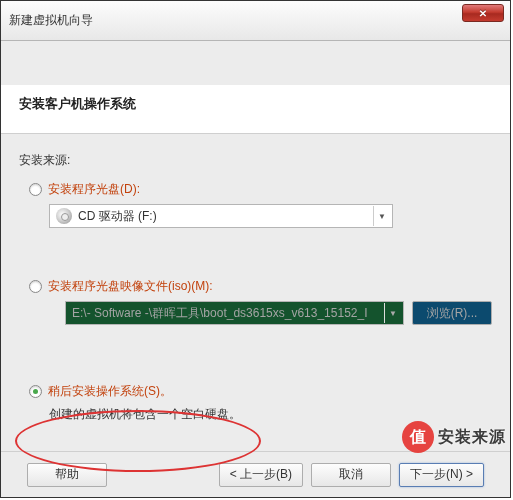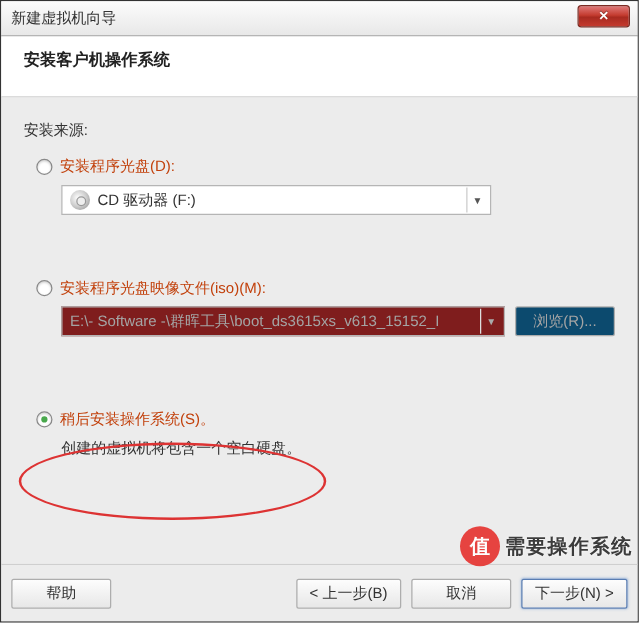--- a/index.html
+++ b/index.html
@@ -16,21 +16,21 @@
   .window {
     border: 1px solid #333;
     width: 511px;
     height: 498px;
     position: relative;
     display: flex;
     flex-direction: column;
     background: #ececec;
   }
   .titlebar {
-    height: 28px;
+    height: 40px;
     border-bottom: 1px solid #b5b5b5;
     background: linear-gradient(#fcfcfc, #e8e8e8);
     display: flex;
     align-items: center;
     padding-left: 8px;
     position: relative;
   }
   .titlebar .title {
     color: #333;
     font-size: 12px;
@@ -50,20 +50,21 @@
     justify-content: center;
     font-family: Arial;
     font-weight: bold;
     font-size: 10px;
     text-shadow: 0 -1px 0 rgba(0,0,0,0.4);
   }
   .header {
     background: #fff;
     border-bottom: 1px solid #cfcfcf;
     padding: 10px 18px 14px 18px;
+    margin-top: 44px;
   }
   .header .h1 {
     font-weight: bold;
     font-size: 13px;
     color: #222;
     margin-bottom: 6px;
   }
   .header .h2 {
     color: #444;
     padding-left: 20px;
@@ -106,22 +107,23 @@
     height: 24px;
     border: 1px solid #b5b5b5;
     background: #fff;
     display: flex;
     align-items: center;
     padding: 0 2px 0 6px;
     font-size: 12px;
     color: #333;
   }
   .textfield.disabled {
-    background: #7f1d1d;
+    background: #14532d;
     color: #a4a4a4;
+    margin-left: 16px;
   }
   .combo {
     width: 344px;
     margin-left: 20px;
     justify-content: space-between;
   }
   .combo .cd-icon {
     width: 16px; height: 16px;
     border-radius: 50%;
     background: radial-gradient(circle at 40% 40%, #fff 0%, #ccc 50%, #888 100%);
@@ -205,21 +207,21 @@
     border: 2px solid #d33;
     border-radius: 50%;
     pointer-events: none;
   }
   .footer {
     height: 46px;
     border-top: 1px solid #cfcfcf;
     background: #ececec;
     display: flex;
     align-items: center;
-    padding: 0 8px;
+    padding: 0 26px;
     gap: 8px;
   }
   .footer .spacer { flex: 1; }
   .watermark {
     position: absolute;
     right: 4px;
     bottom: 42px;
     height: 36px;
     opacity: 0.95;
     display: flex;
@@ -305,16 +307,16 @@
   <div class="footer">
     <div class="btn">帮助</div>
     <div class="spacer"></div>
     <div class="btn">&lt; 上一步(B)</div>
     <div class="btn">取消</div>
     <div class="btn primary">下一步(N) &gt;</div>
   </div>
 
   <div class="watermark">
     <div class="wm-logo">值</div>
-    <div class="wm-text">需要操作系统</div>
+    <div class="wm-text">安装来源</div>
   </div>
 
 </div>
 
 </body></html>

